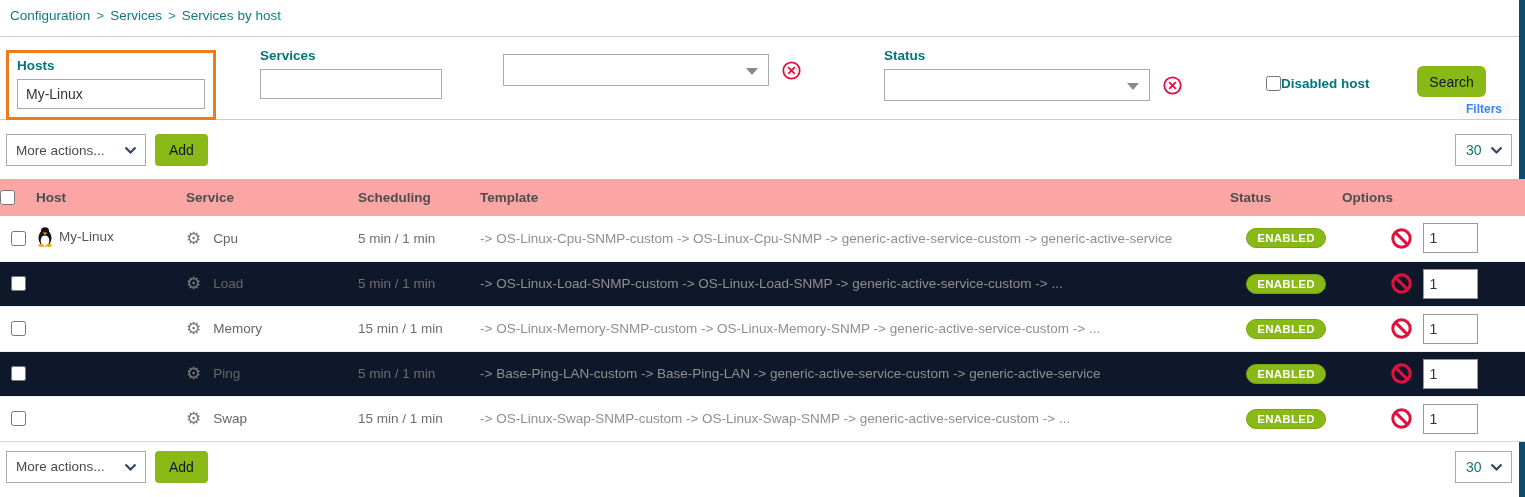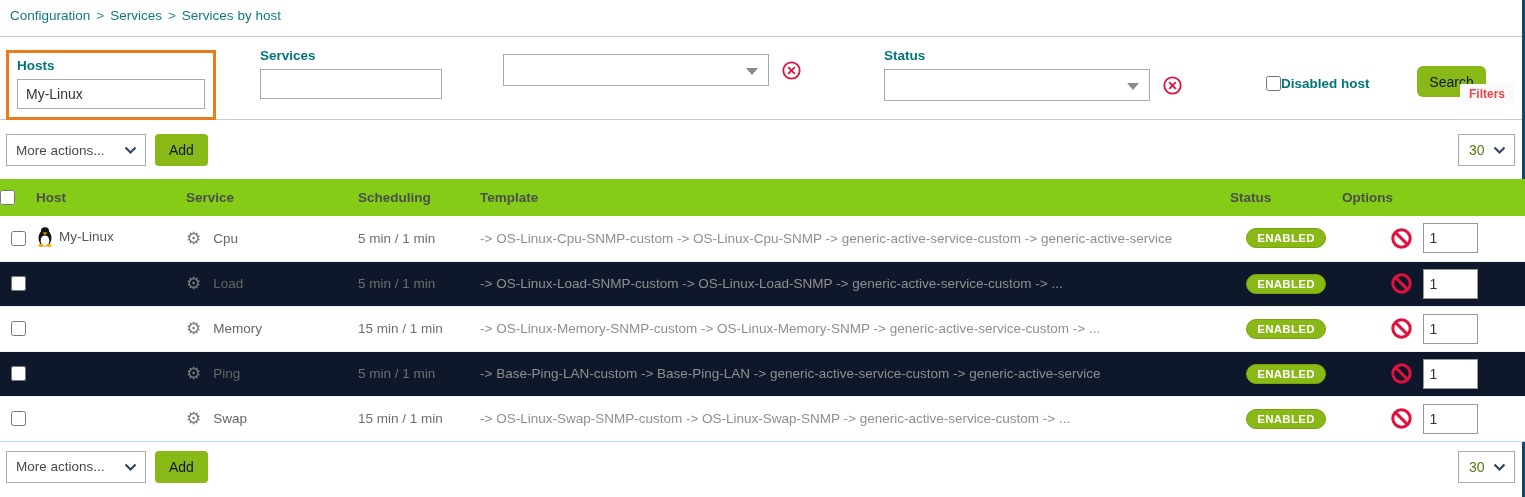--- a/index.html
+++ b/index.html
@@ -1,21 +1,21 @@
 <!DOCTYPE html>
 <html><head>
 <meta charset="utf-8">
 <style>
   * { box-sizing: border-box; margin: 0; padding: 0; }
   html,body { background:#fff; }
   body {
     width:1525px; height:497px; overflow:hidden;
     font-family:"Liberation Sans", sans-serif; font-size:13px; color:#444;
   }
-  #page { position:relative; width:1525px; height:497px; border-right:3px solid #0c4a6e; }
+  #page { position:relative; width:1525px; height:497px; border-right:6px solid #0c4a6e; }
 
   
   .breadcrumb { padding:8px 10px 6px; color:#117a83; font-size:13.5px; }
   .breadcrumb .sep { margin:0 6px; color:#2c8d95; }
 
   
   .filter-panel {
     position:relative; margin-top:7px; height:84px;
     border-top:1px solid #cbcbcb; border-bottom:1px solid #cbcbcb; background:#fff;
   }
@@ -48,42 +48,42 @@
   .disabled-group { position:absolute; left:1266px; top:39px; display:flex; align-items:center; }
   .disabled-group input { width:15px; height:15px; }
   .disabled-group span { font-weight:bold; color:#00767b; font-size:13.5px; }
 
   .btn-green {
     background:#88b917; color:#0f172a; border:none; border-radius:5px;
     font-family:"Liberation Sans",sans-serif; font-size:14px; cursor:pointer;
   }
   .search-btn { position:absolute; left:1417px; top:29px; width:69px; height:31px; border-radius:6px; }
   .filters-tab {
-    position:absolute; right:8px; bottom:15px; background:#fafafa;
-    color:#ef4444; font-weight:bold; font-size:12px; padding:3px 9px;
+    position:absolute; right:8px; bottom:0; background:#fafafa;
+    color:#3b82f6; font-weight:bold; font-size:12px; padding:3px 9px;
   }
 
   
   .toolbar { display:flex; align-items:flex-start; padding:14px 7px 0 6px; }
   .toolbar .spacer { flex:1; }
   .selwrap { position:relative; display:inline-block; }
   .selwrap select {
     appearance:none; -webkit-appearance:none;
     height:32px; border:1px solid #a9a9a9; background:#fff; color:#4a4a4a;
     font-family:"Liberation Sans",sans-serif; font-size:13.5px; padding:0 30px 0 9px; cursor:pointer;
   }
   .selwrap .chev { position:absolute; right:9px; top:12px; pointer-events:none; }
   .more-actions select { width:140px; }
-  .page-size select { width:57px; padding-right:26px; padding-left:10px; color:#4d7c0f; font-size:14px; }
+  .page-size select { width:57px; padding-right:26px; padding-left:10px; color:#0f766e; font-size:14px; }
   .add-btn { margin-left:9px; height:32px; padding:0 14px; border-radius:4px; }
 
   
   table.grid { border-collapse:collapse; table-layout:fixed; width:1525px; margin-top:13px; }
   table.grid th {
-    background:#84cc16; height:37px; font-size:13.5px; color:#4d4d4d;
+    background:#fca5a5; height:37px; font-size:13.5px; color:#4d4d4d;
     font-weight:bold; text-align:left; padding:0;
   }
   table.grid td { height:45px; padding:0; font-size:13.5px; }
   tr.row-even td { background:#fff; }
   tr.row-odd td { background:#0f172a; }
   tbody tr td { border-bottom:1px solid #eaf5fb; }
   tbody tr:last-child td { border-bottom:1px solid #bcdff0; }
 
   .c-check { text-align:center; }
   .c-check input { width:15px; height:15px; vertical-align:middle; }

